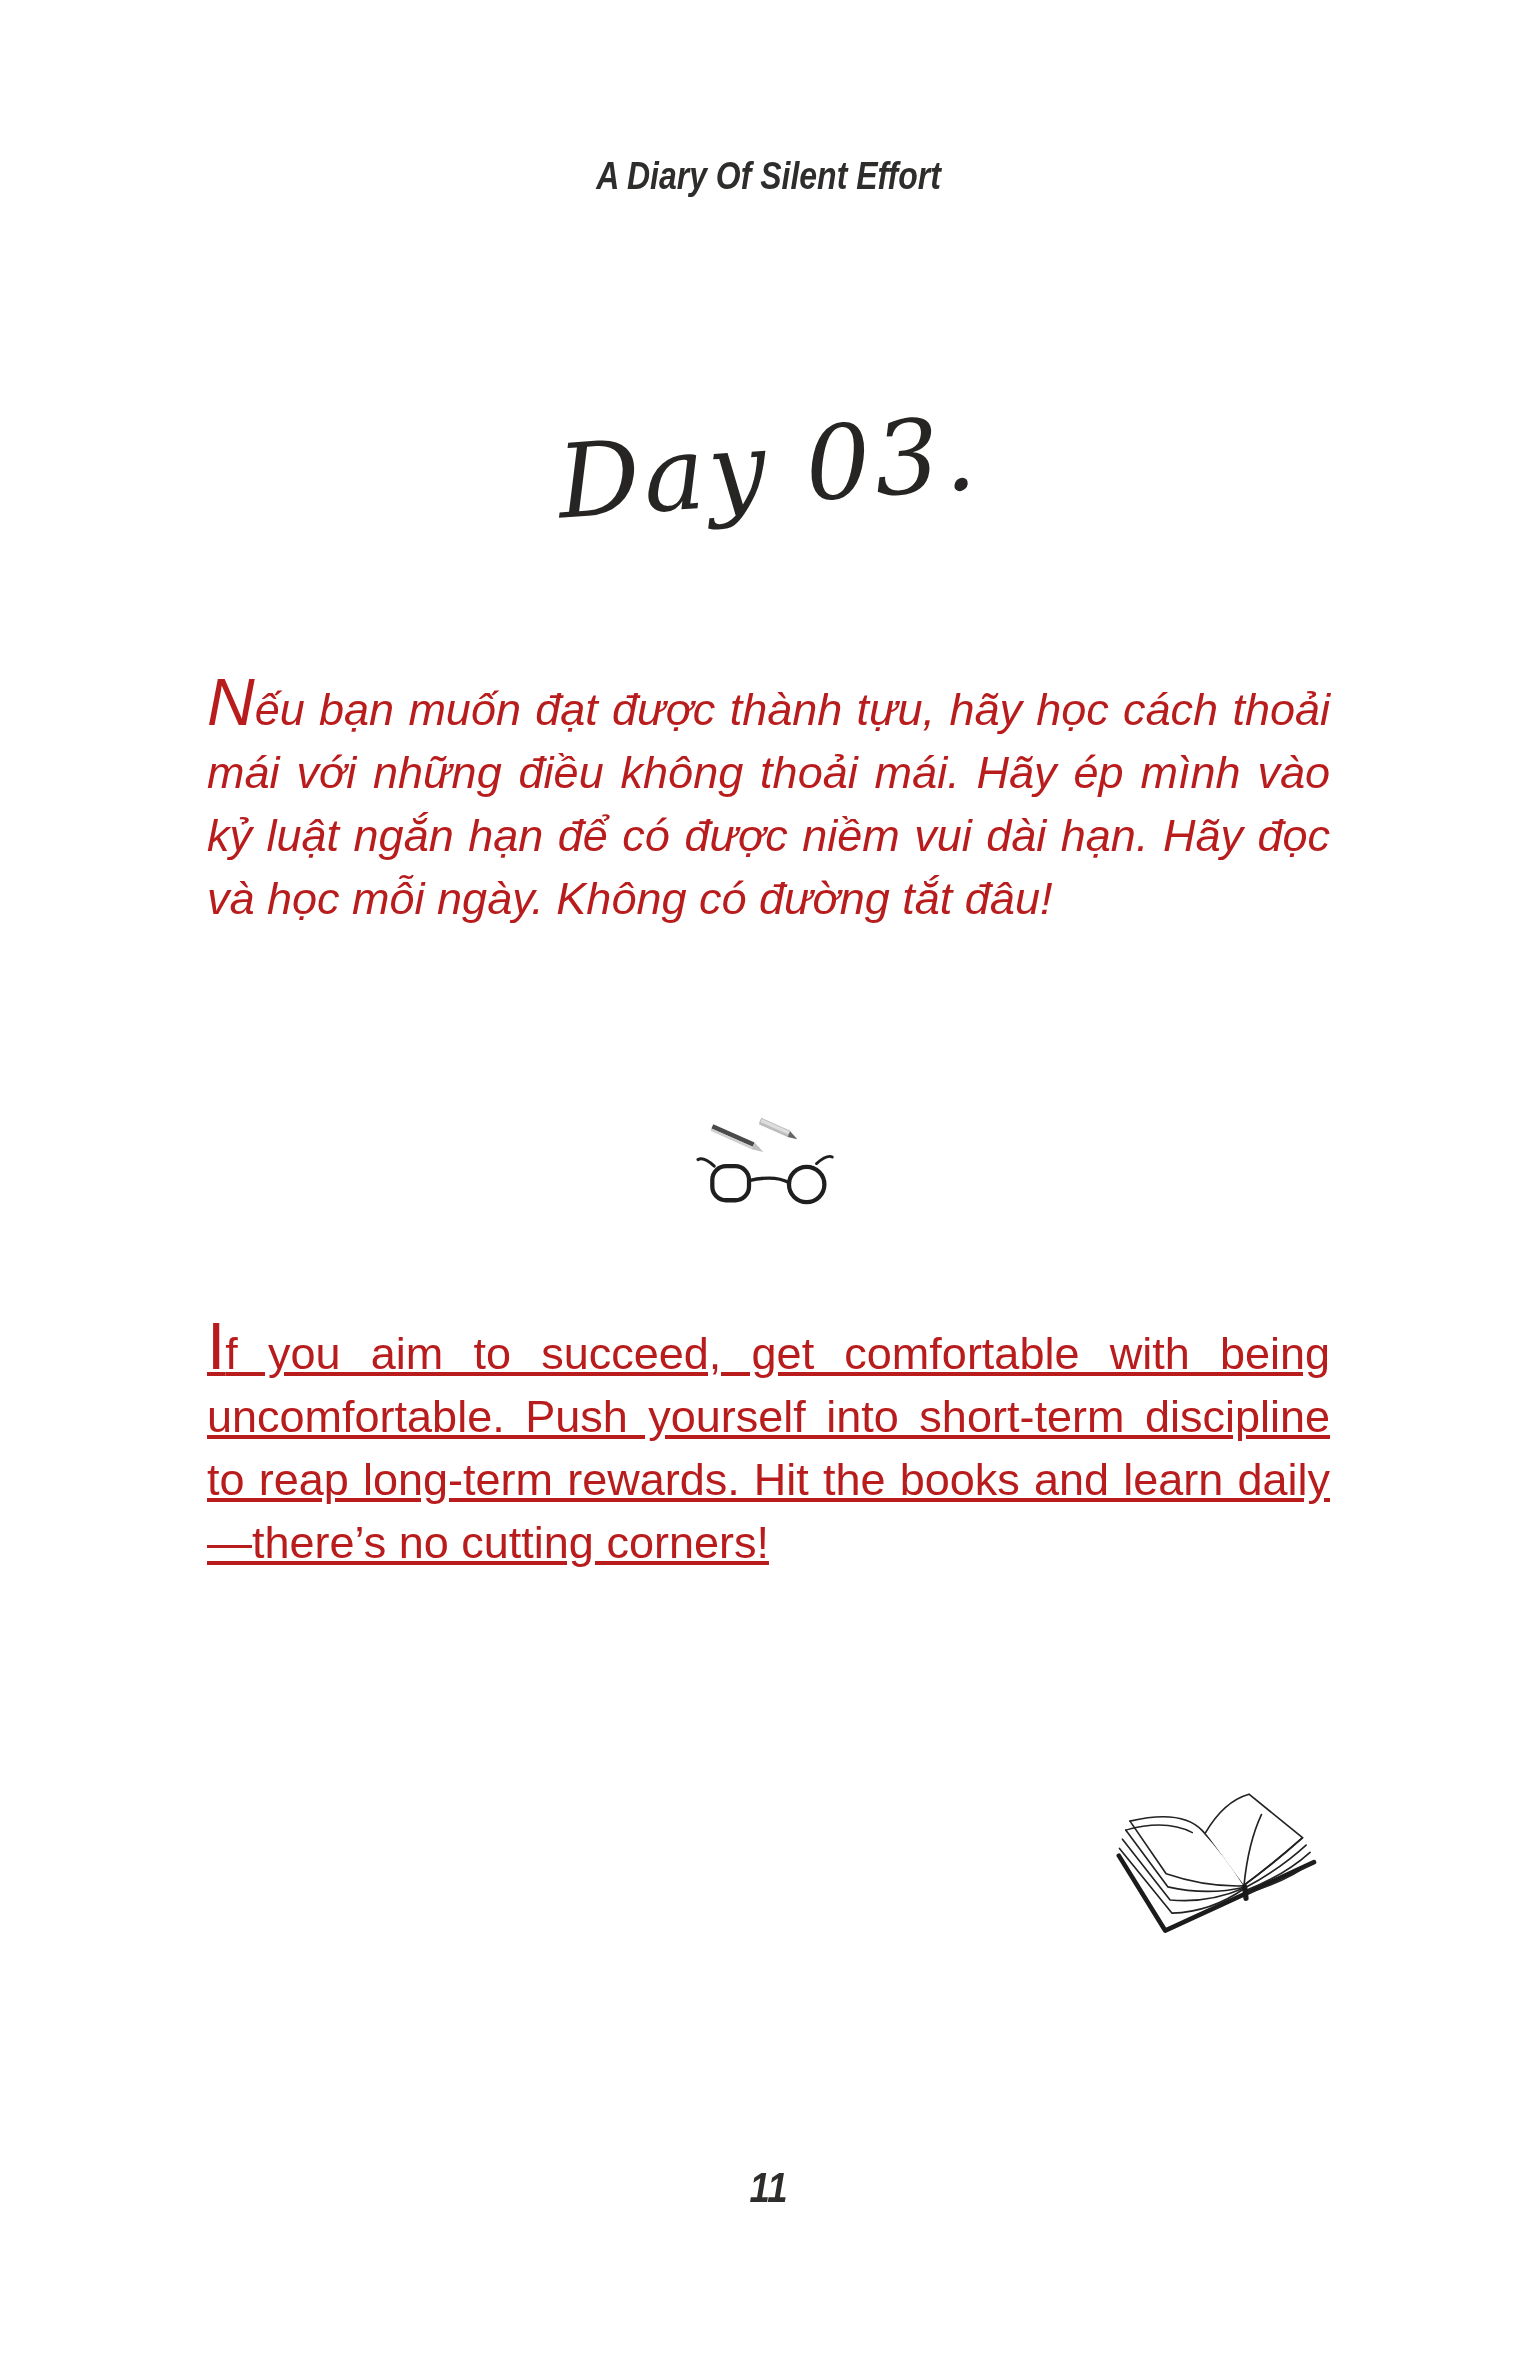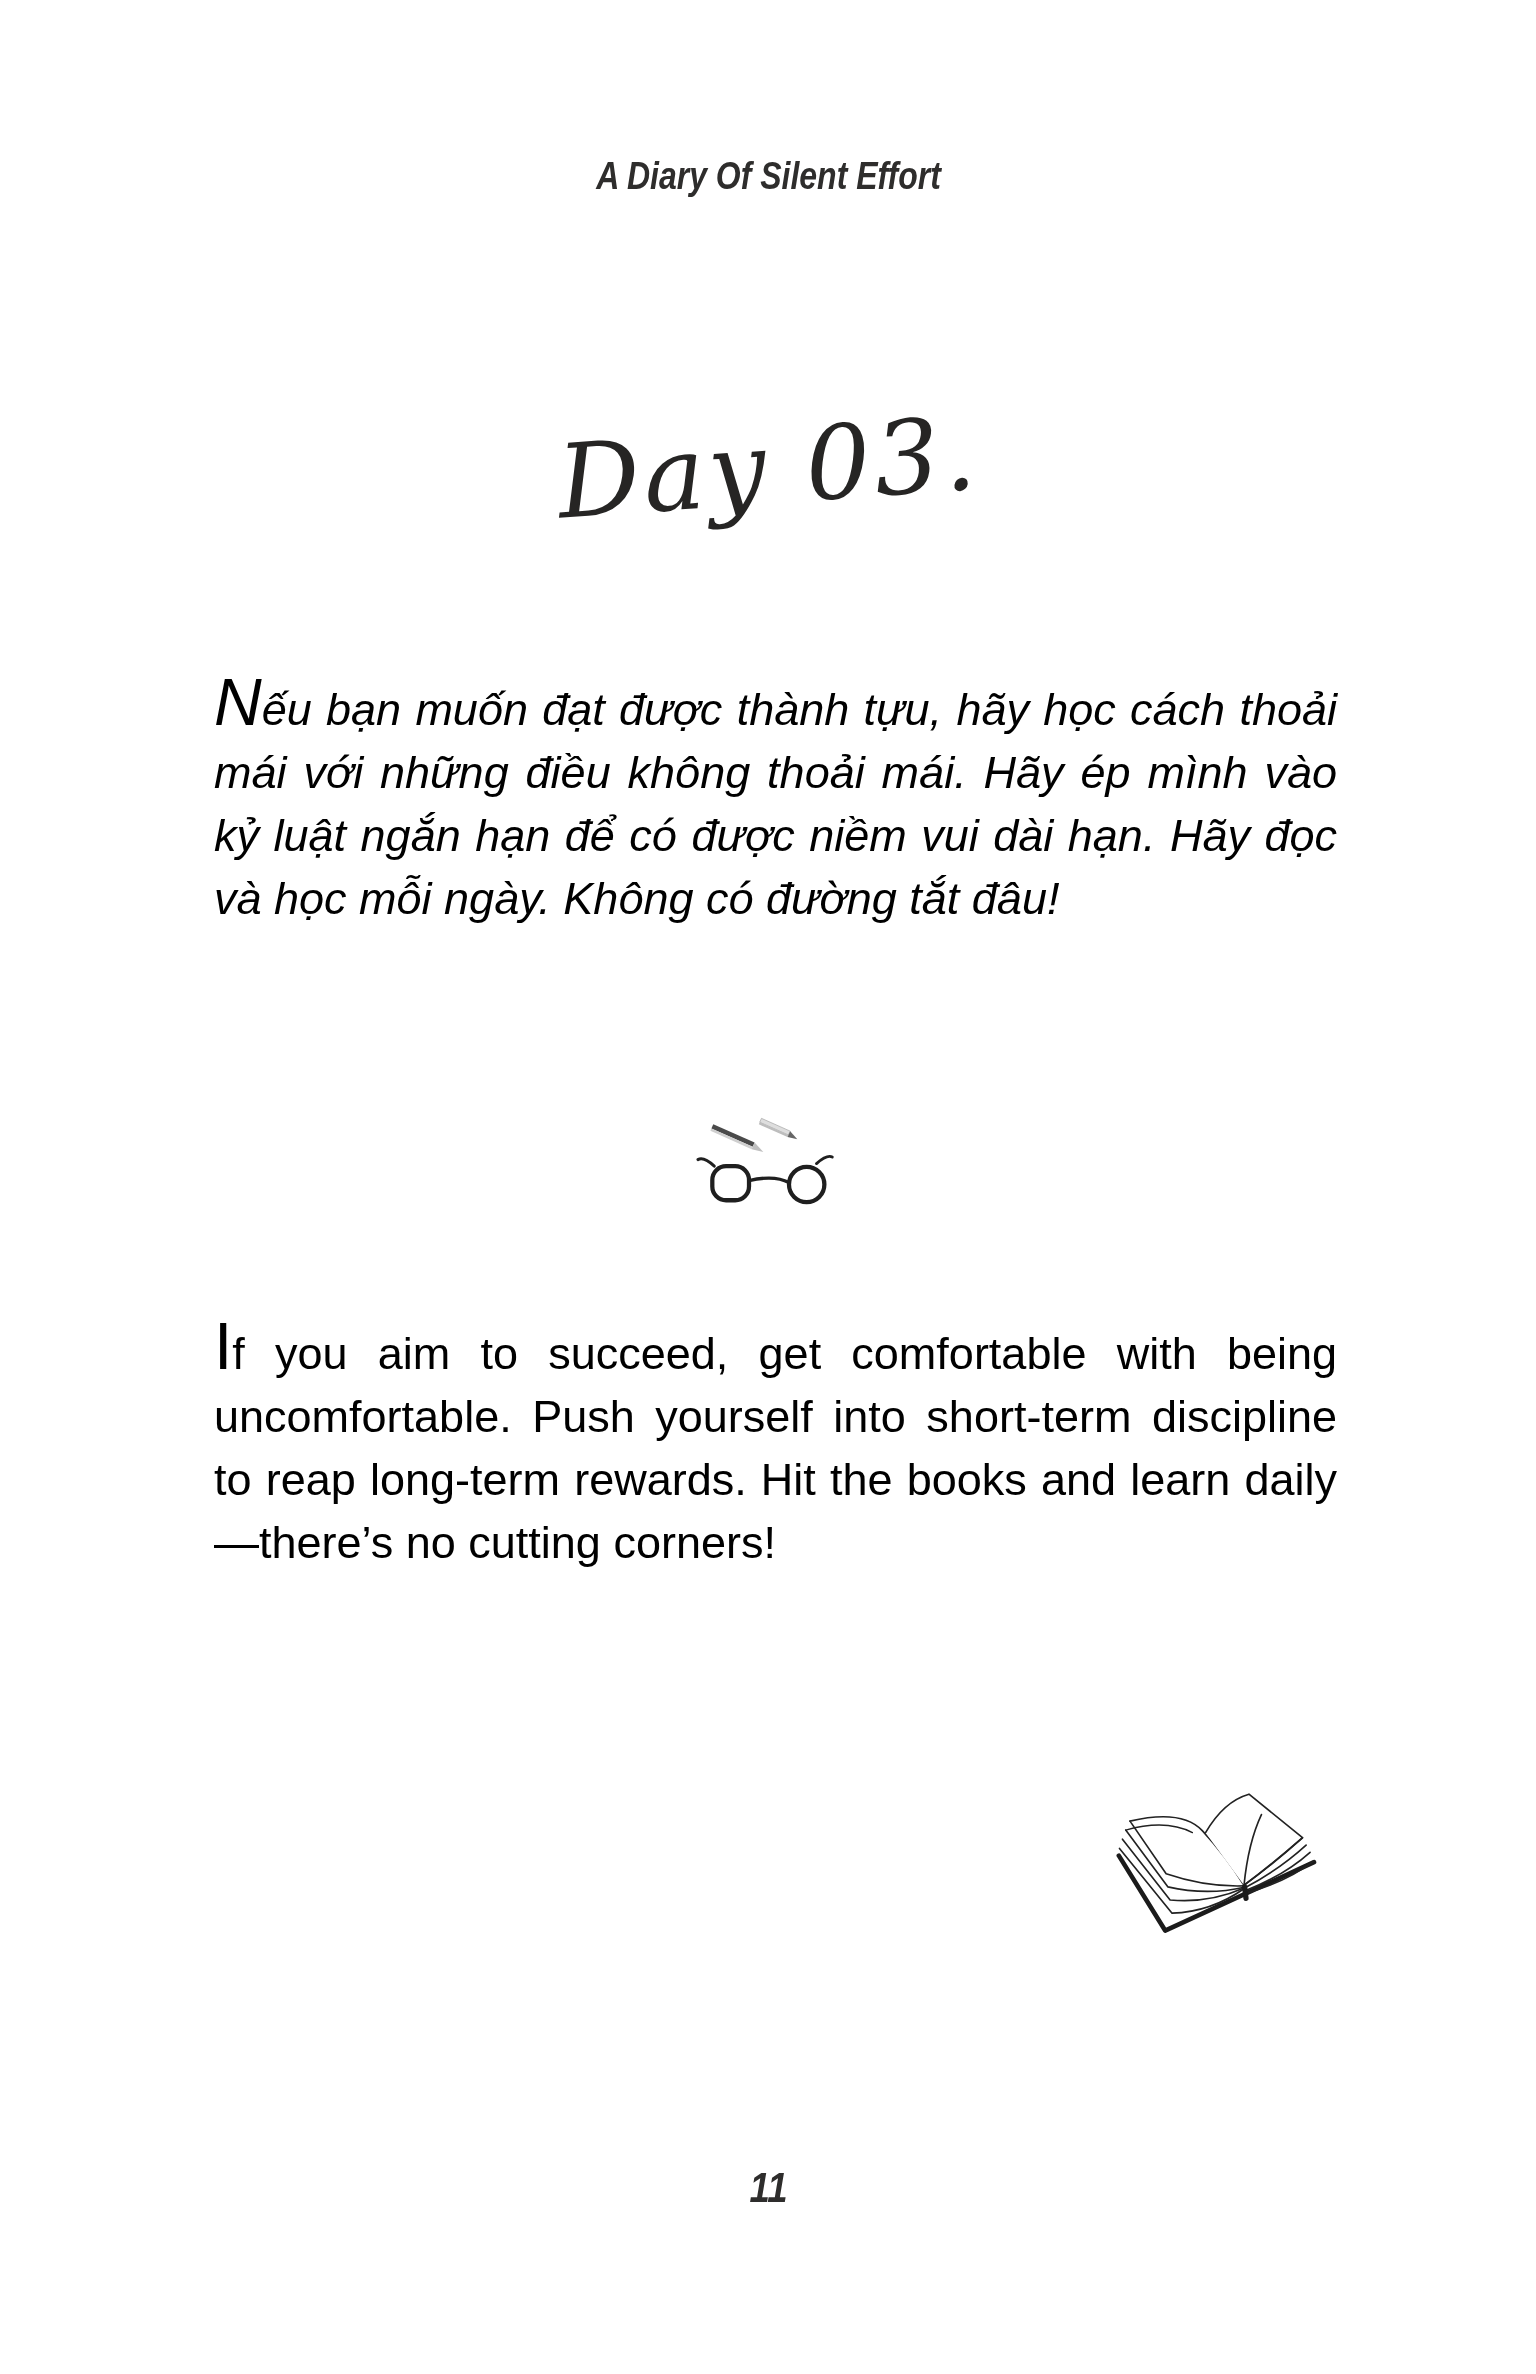--- a/index.html
+++ b/index.html
@@ -32,29 +32,29 @@
     font-style: italic;
     font-size: 102px;
     font-weight: 400;
     color: #262524;
     transform: rotate(-4deg);
     letter-spacing: 3.9px;
   }
 
   .para {
     position: absolute;
-    left: 214px; width: 1123px;
+    left: 207px; width: 1123px;
     text-align: justify;
     font-size: 45px;
     line-height: 63px;
-    color: #000000;
+    color: #b91c1c;
     margin: 0;
   }
   .para.vi { top: 678px; font-style: italic; }
-  .para.en { top: 1322px; font-style: normal; }
+  .para.en { top: 1322px; font-style: normal; text-decoration: underline; }
   .initial-cap {
     font-size: 66px;
     line-height: 0;
   }
 
   .divider-art {
     position: absolute;
     top: 1111px;
     left: 50%;
     margin-left: -77px;

